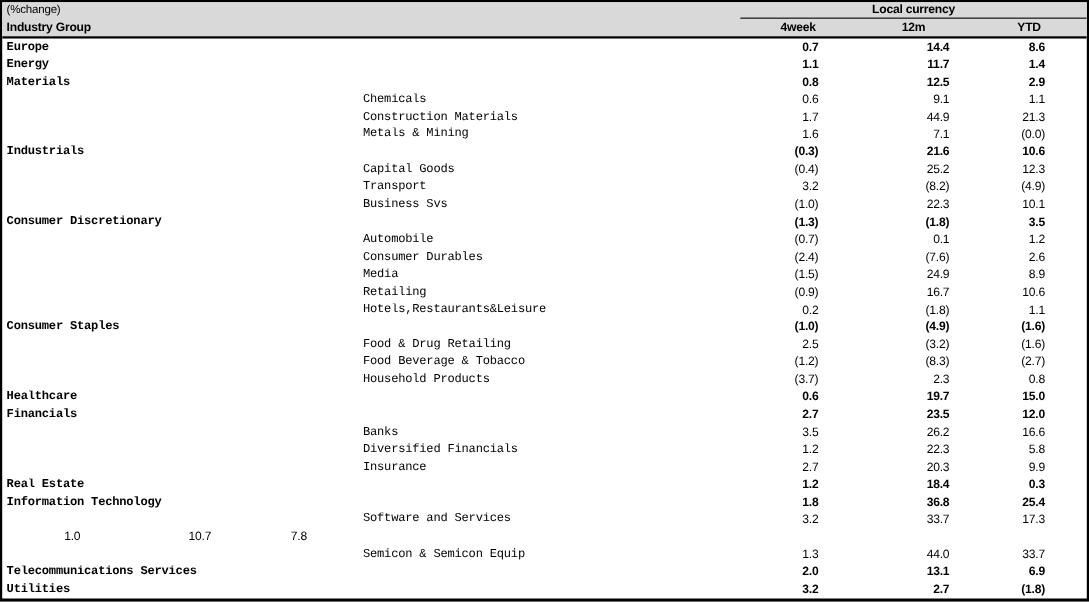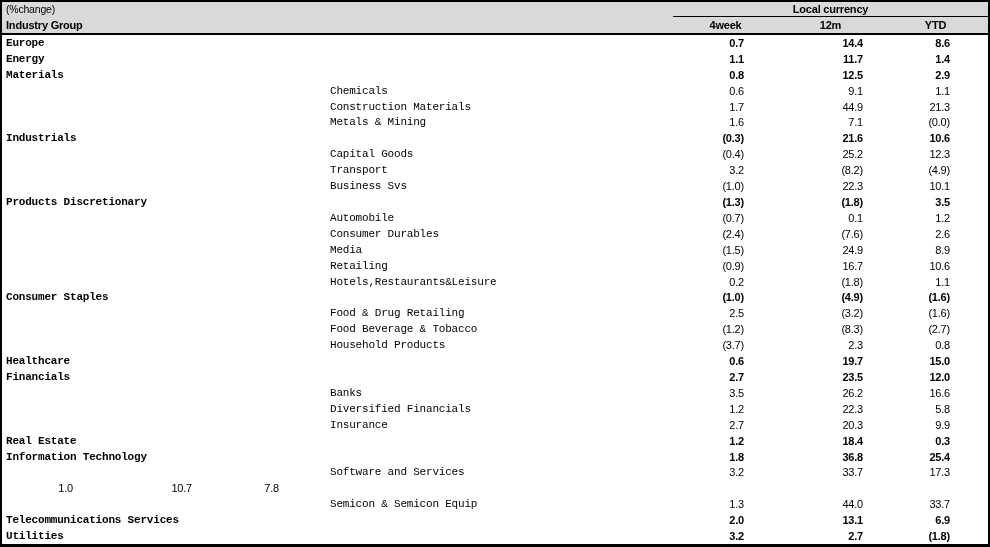--- a/index.html
+++ b/index.html
@@ -178,21 +178,21 @@
     <div class="val v2">(8.2)</div>
     <div class="val v3">(4.9)</div>
   </div>
       <div class="row sub">
     <div class="label">Business Svs</div>
     <div class="val v1">(1.0)</div>
     <div class="val v2">22.3</div>
     <div class="val v3">10.1</div>
   </div>
       <div class="row group">
-    <div class="label">Products Discretionary</div>
+    <div class="label">Consumer Discretionary</div>
     <div class="val v1">(1.3)</div>
     <div class="val v2">(1.8)</div>
     <div class="val v3">3.5</div>
   </div>
       <div class="row sub">
     <div class="label">Automobile</div>
     <div class="val v1">(0.7)</div>
     <div class="val v2">0.1</div>
     <div class="val v3">1.2</div>
   </div>

